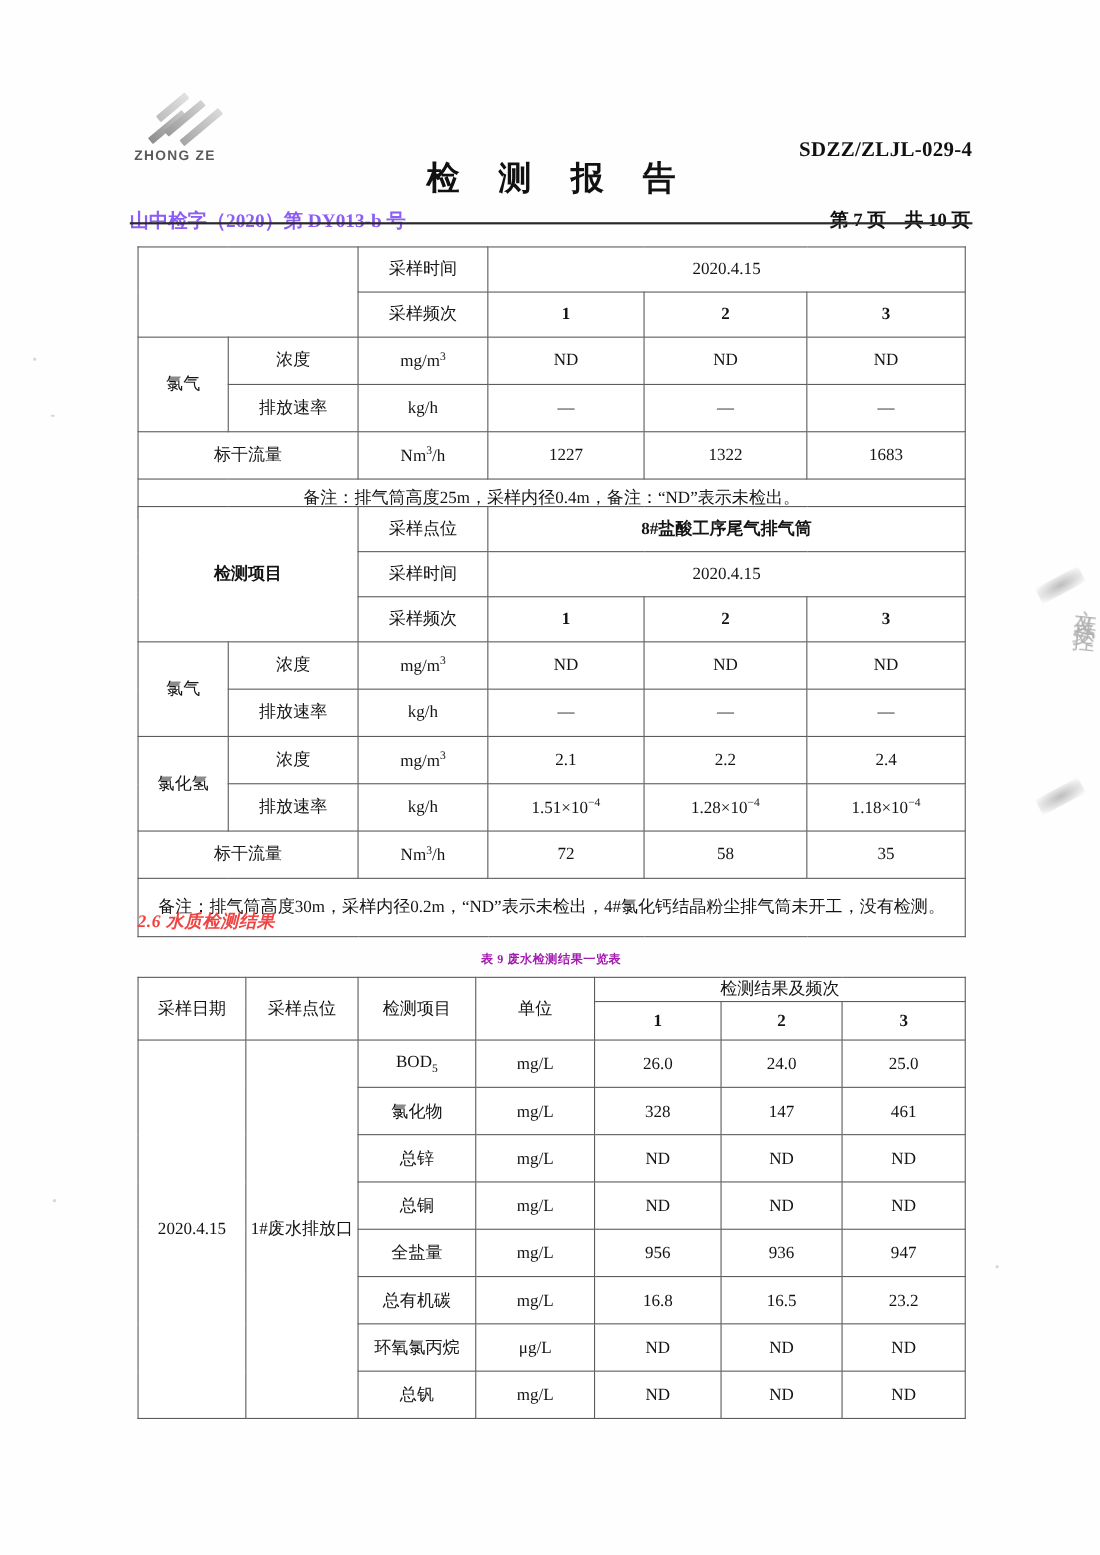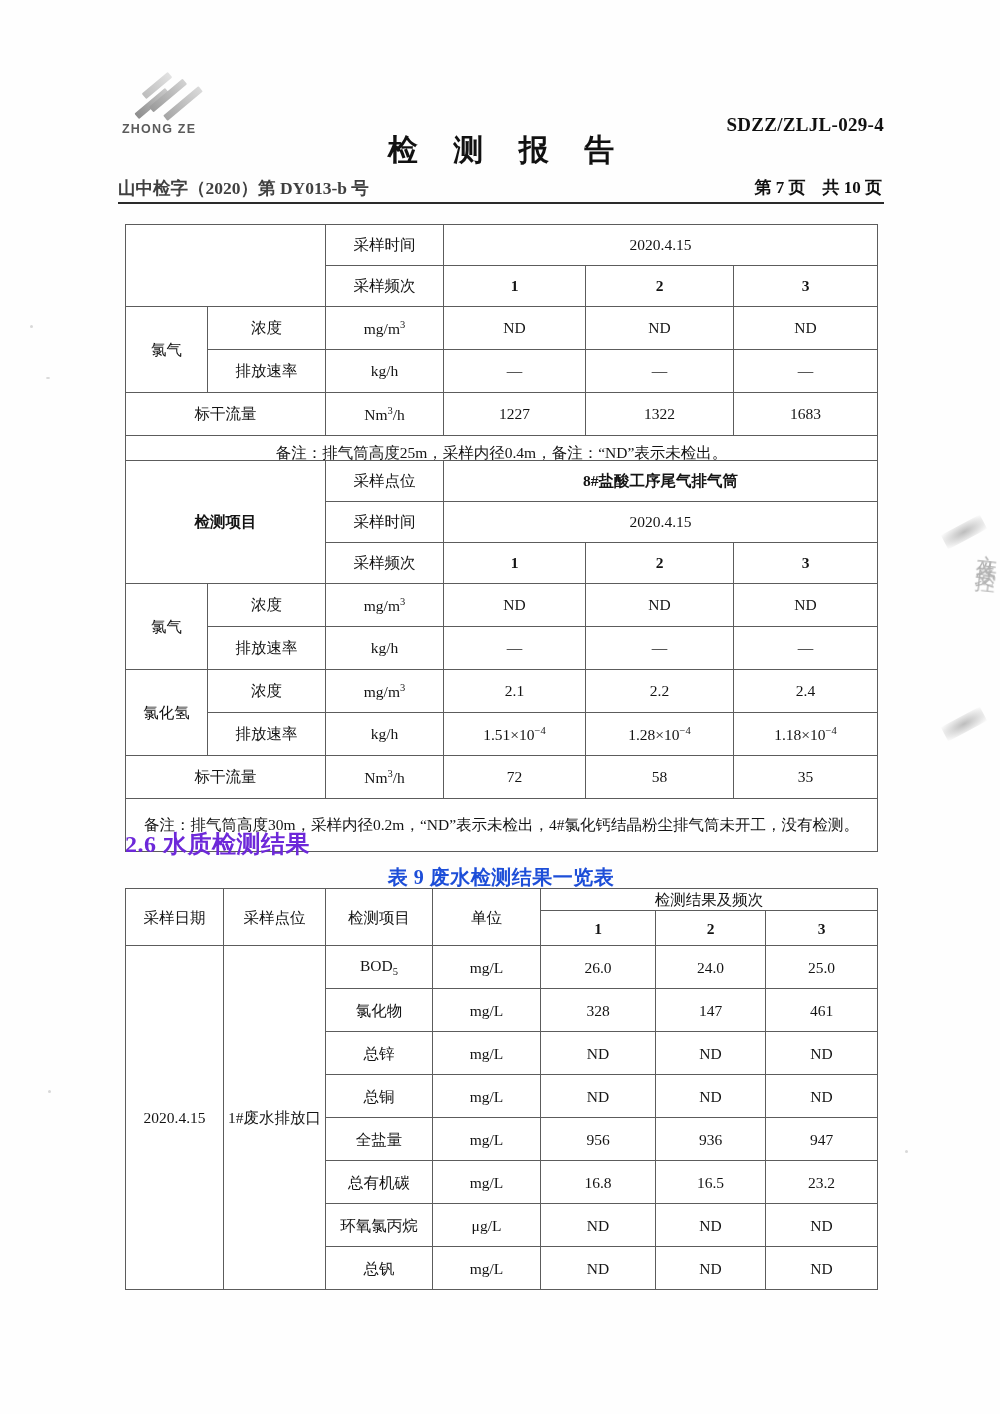--- a/index.html
+++ b/index.html
@@ -21,21 +21,21 @@
     left: 0; top: 0;
     width: 1000px;
     height: 1414px;
     background: #fefefe;
   }
 
   
   .header-zone {
     position: absolute;
     left: 118px;
-    top: 72px;
+    top: 84px;
     width: 766px;
     height: 128px;
   }
   .logo-block {
     position: absolute;
     left: 0px;
     top: 6px;
     width: 110px;
     height: 62px;
   }
@@ -97,21 +97,21 @@
     top: 104px;
     width: 766px;
     height: 26px;
   }
   .doc-no {
     position: absolute;
     left: 0;
     top: 0;
     font-size: 17.5px;
     font-weight: bold;
-    color: #404040;
+    color: #8b5cf6;
   }
   .page-no {
     position: absolute;
     right: 2px;
     top: 0;
     font-size: 17px;
     font-weight: bold;
     color: #111;
   }
   .header-rule {
@@ -154,34 +154,35 @@
   #table1 { left: 125px; top: 224px; width: 752px; }
 
   
   #table2 { left: 125px; top: 460px; width: 752px; }
 
   
   .section-head {
     position: absolute;
     left: 125px;
     top: 828px;
-    font-size: 24px;
-    font-weight: bold;
-    color: #6d28d9;
+    font-size: 16px;
+    font-weight: bold;
+    color: #ef4444;
     letter-spacing: 0.5px;
+    font-style: italic;
   }
   .table-caption {
     position: absolute;
     left: 125px;
     top: 864px;
     width: 752px;
     text-align: center;
-    font-size: 20px;
-    font-weight: bold;
-    color: #1d4ed8;
+    font-size: 11px;
+    font-weight: bold;
+    color: #a21caf;
     letter-spacing: 0.5px;
   }
 
   
   #table3 { left: 125px; top: 888px; width: 752px; }
 
   
   .edge-stamp {
     position: absolute;
     right: 6px;

